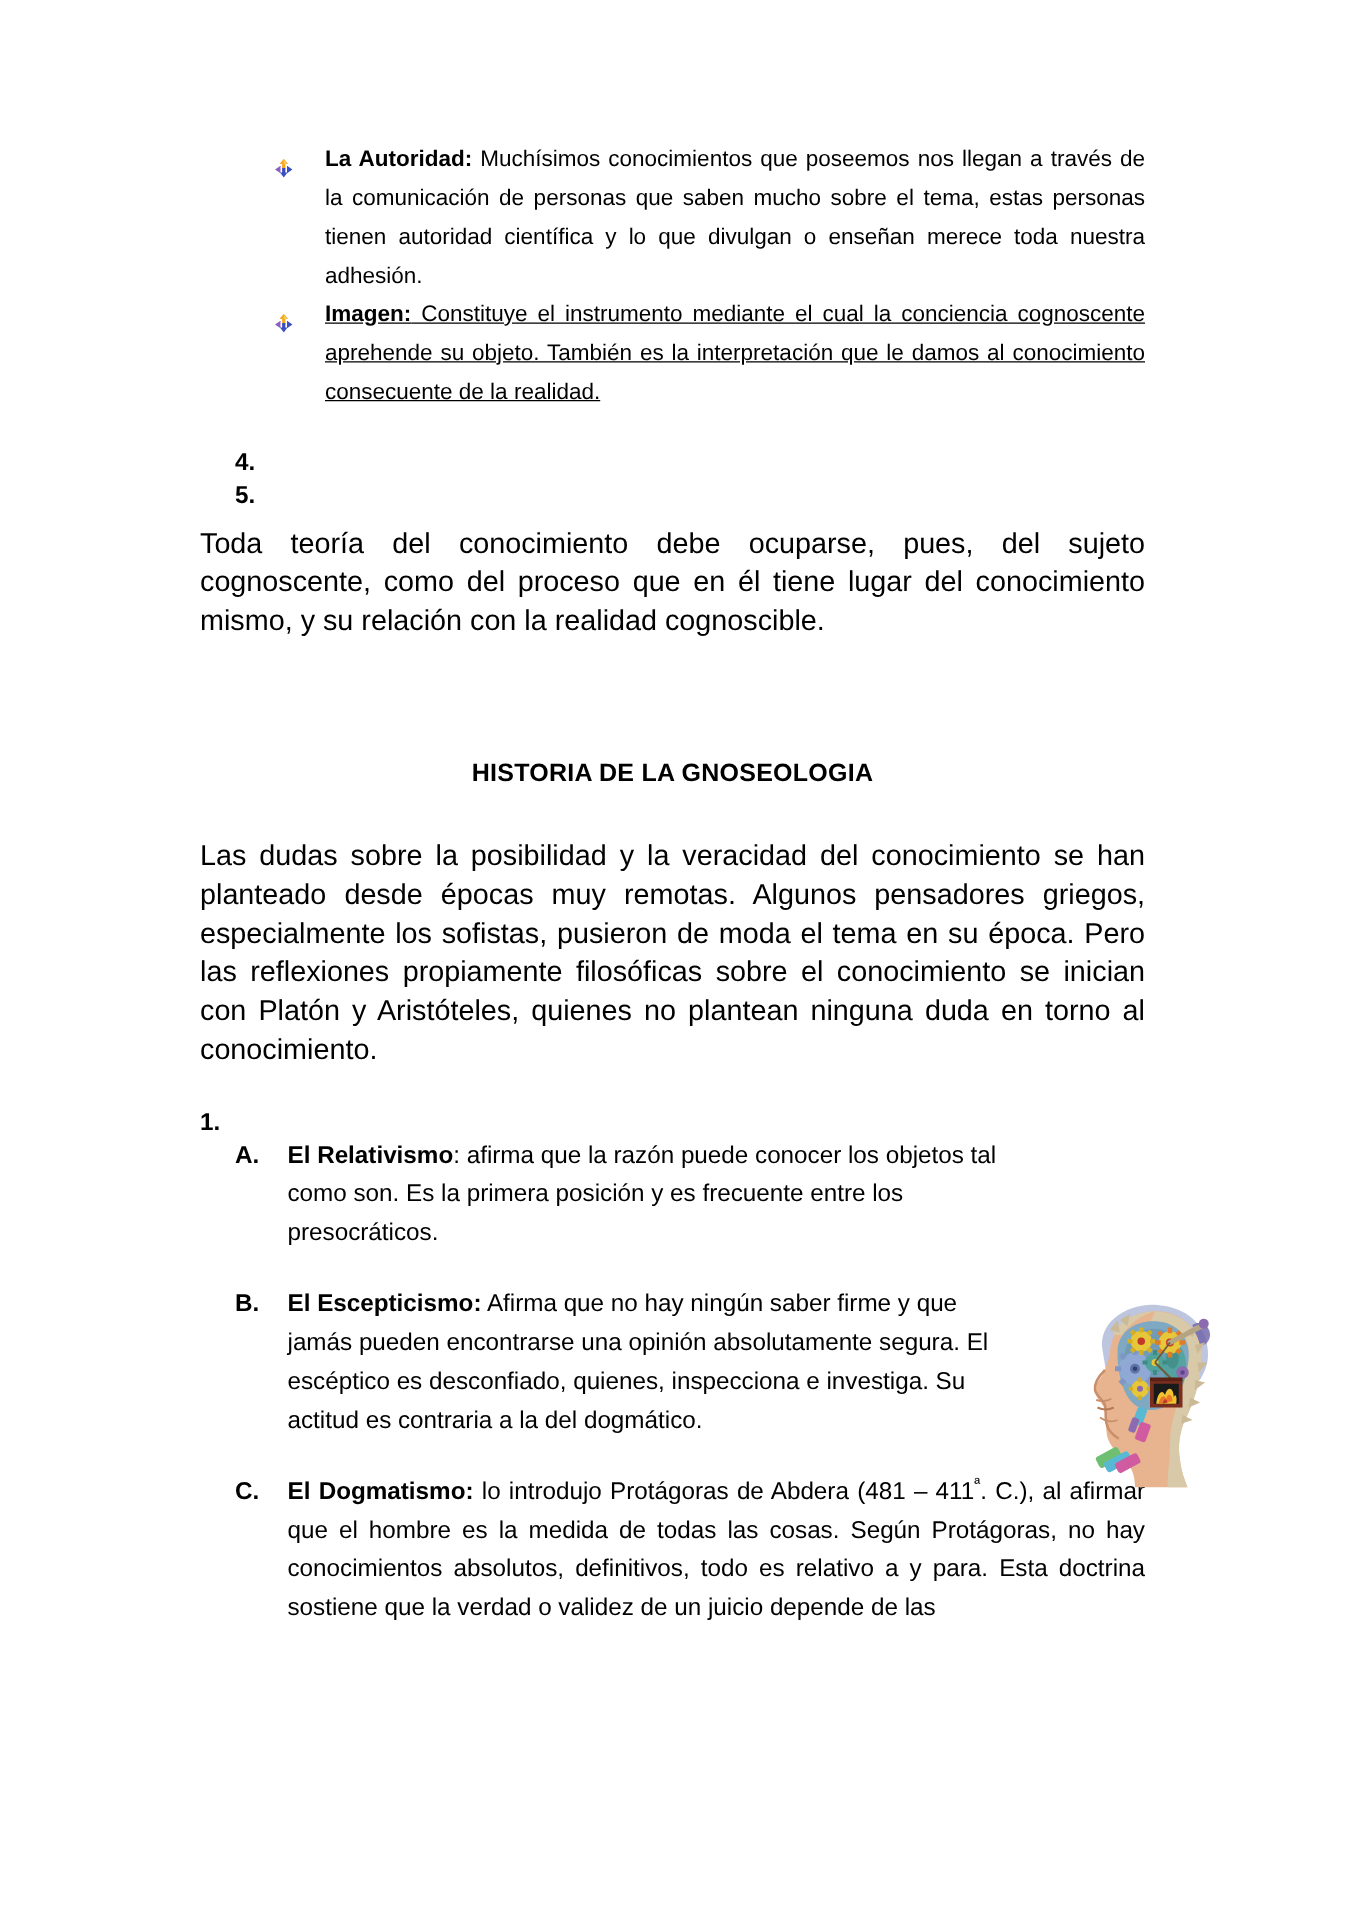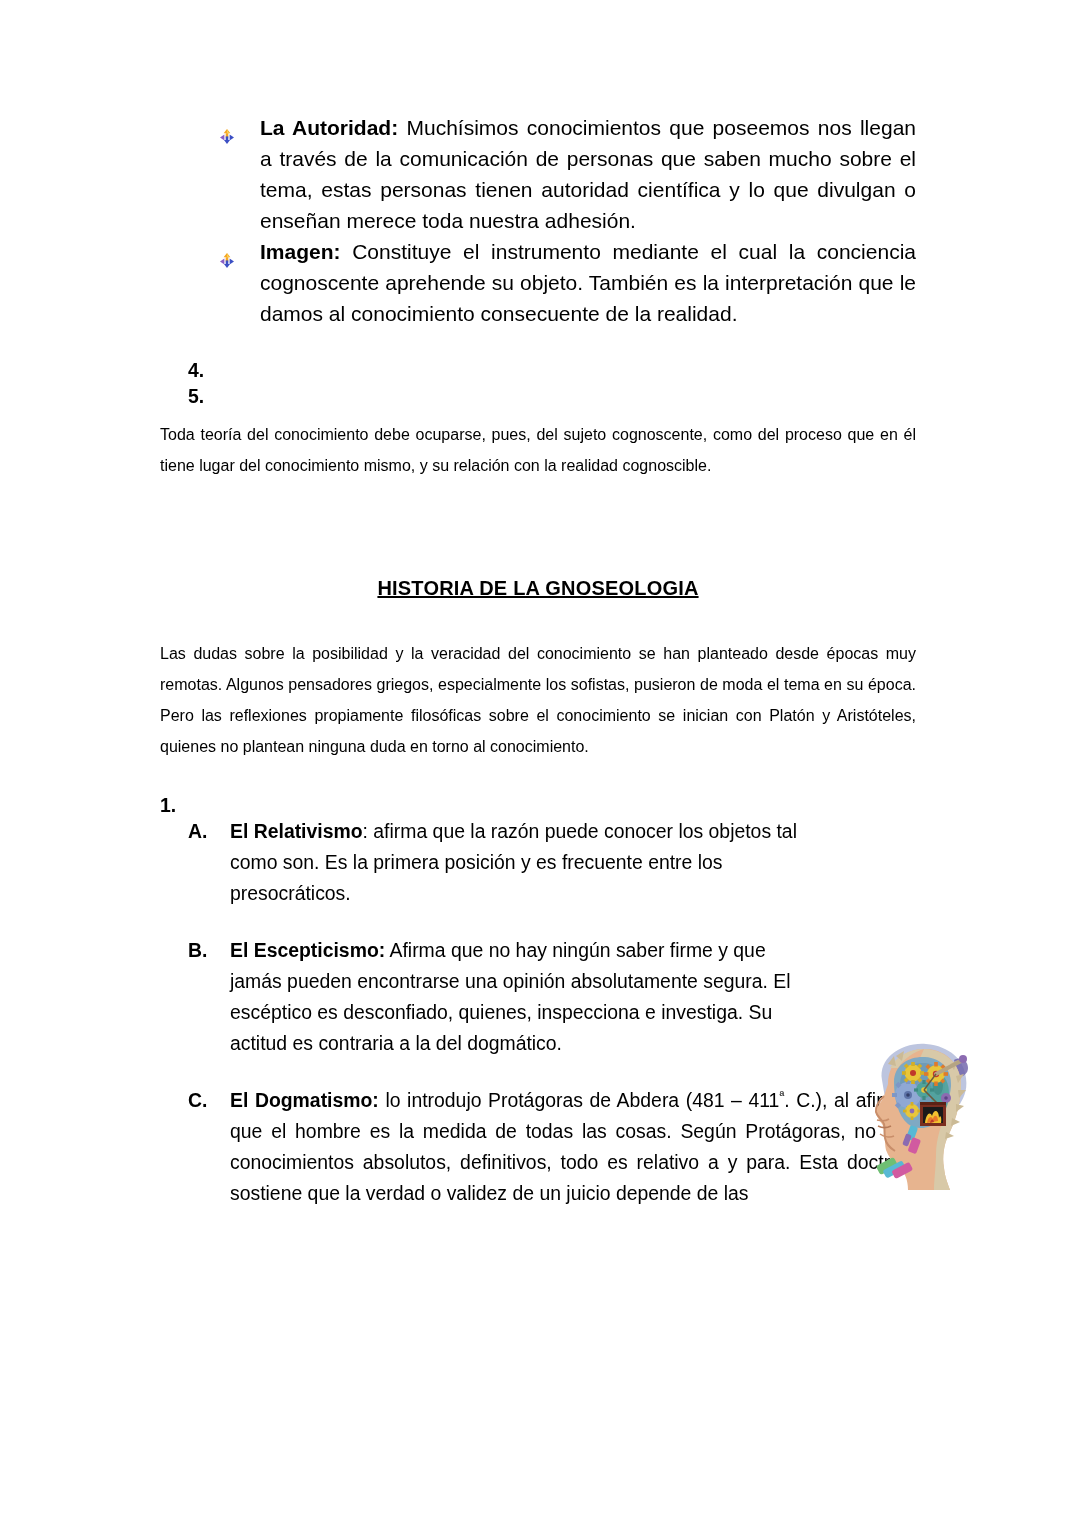--- a/index.html
+++ b/index.html
@@ -26,43 +26,43 @@
   
   .content {
     position: absolute;
     left: 160px;
     top: 112px;
     width: 756px;
   }
 
   
   .para {
-    font-size: 16px;
+    font-size: 23px;
     line-height: 31px;
     text-align: justify;
     text-justify: inter-word;
     margin: 0;
   }
 
   
   .bullet-list {
     margin: 0;
     padding: 0;
     list-style: none;
   }
   .bullet-item {
     position: relative;
     padding-left: 42px;
     margin-left: 58px;
-    font-size: 21px;
+    font-size: 18px;
     line-height: 31px;
     text-align: justify;
     text-justify: inter-word;
   }
-  .bullet-item + .bullet-item { margin-top: 0px; }
+  .bullet-item + .bullet-item { margin-top: 0px; text-decoration: underline; }
 
   .arrow-bullet {
     position: absolute;
     left: 2px;
     top: 9px;
     width: 14px;
     height: 15px;
     display: block;
   }
 
@@ -89,21 +89,20 @@
     width: 30px;
   }
 
   
   .section-title {
     text-align: center;
     font-size: 20px;
     font-weight: bold;
     letter-spacing: 0.2px;
     margin: 0;
-    text-decoration: underline;
   }
 
   
   .q-item {
     position: relative;
     padding-left: 40px;
     font-size: 19.4px;
     line-height: 31px;
     font-weight: bold;
     text-align: left;

